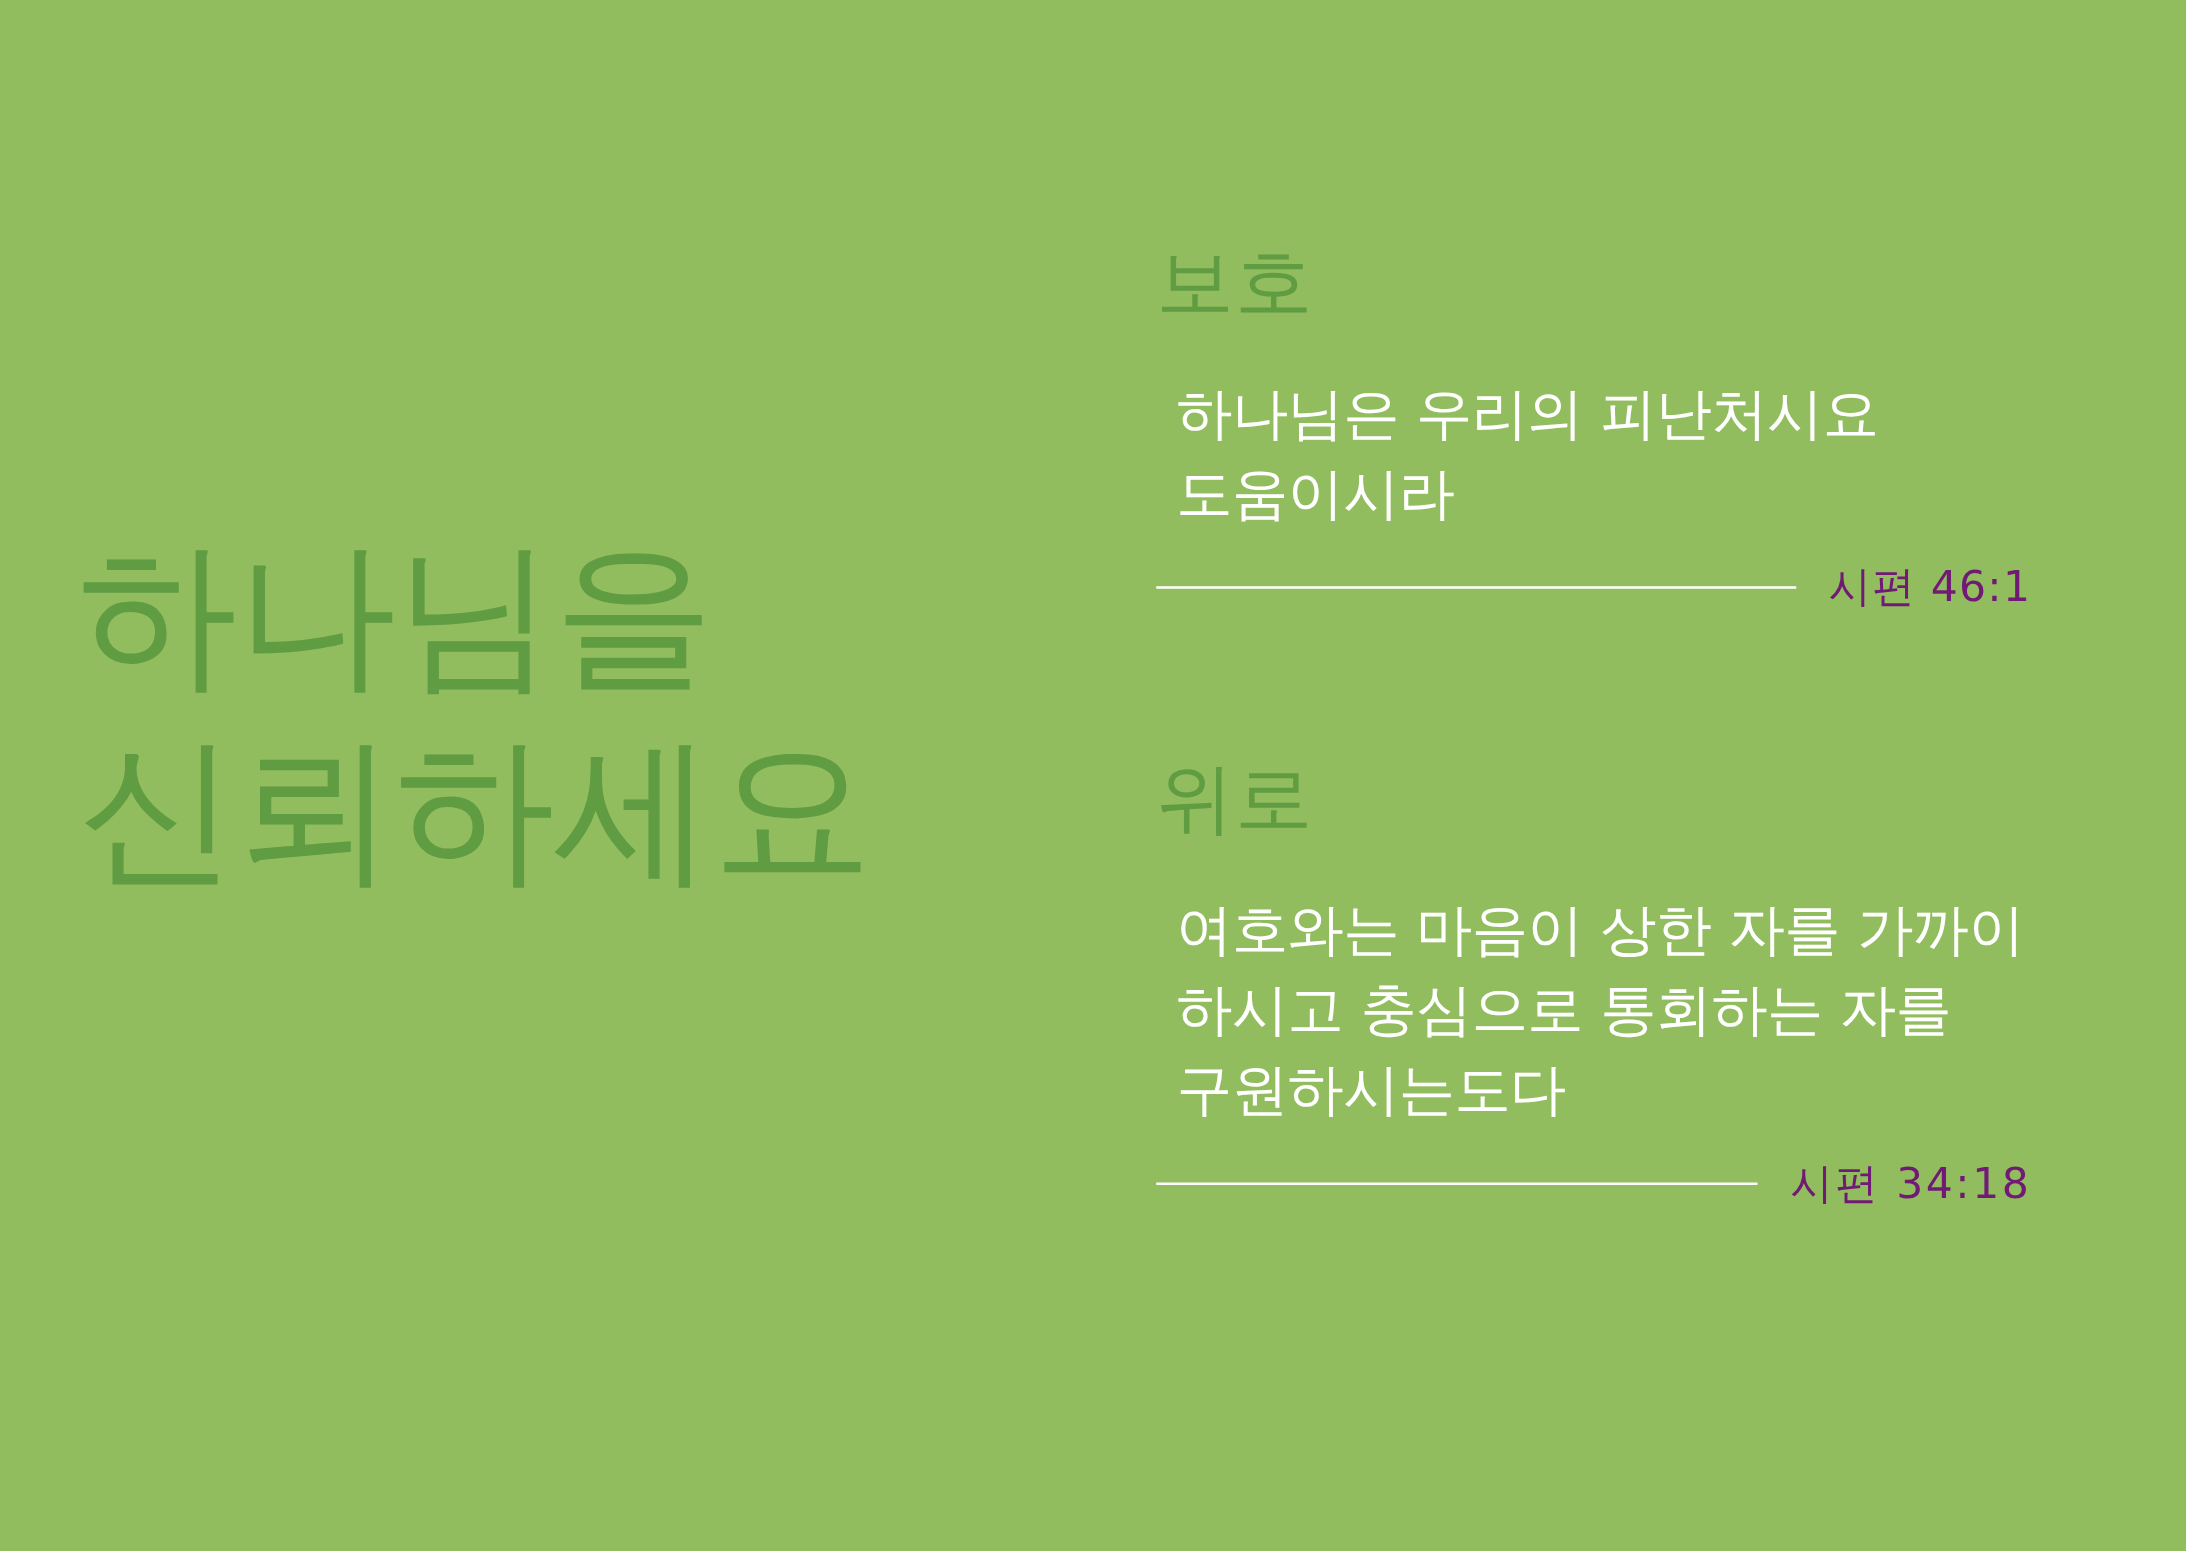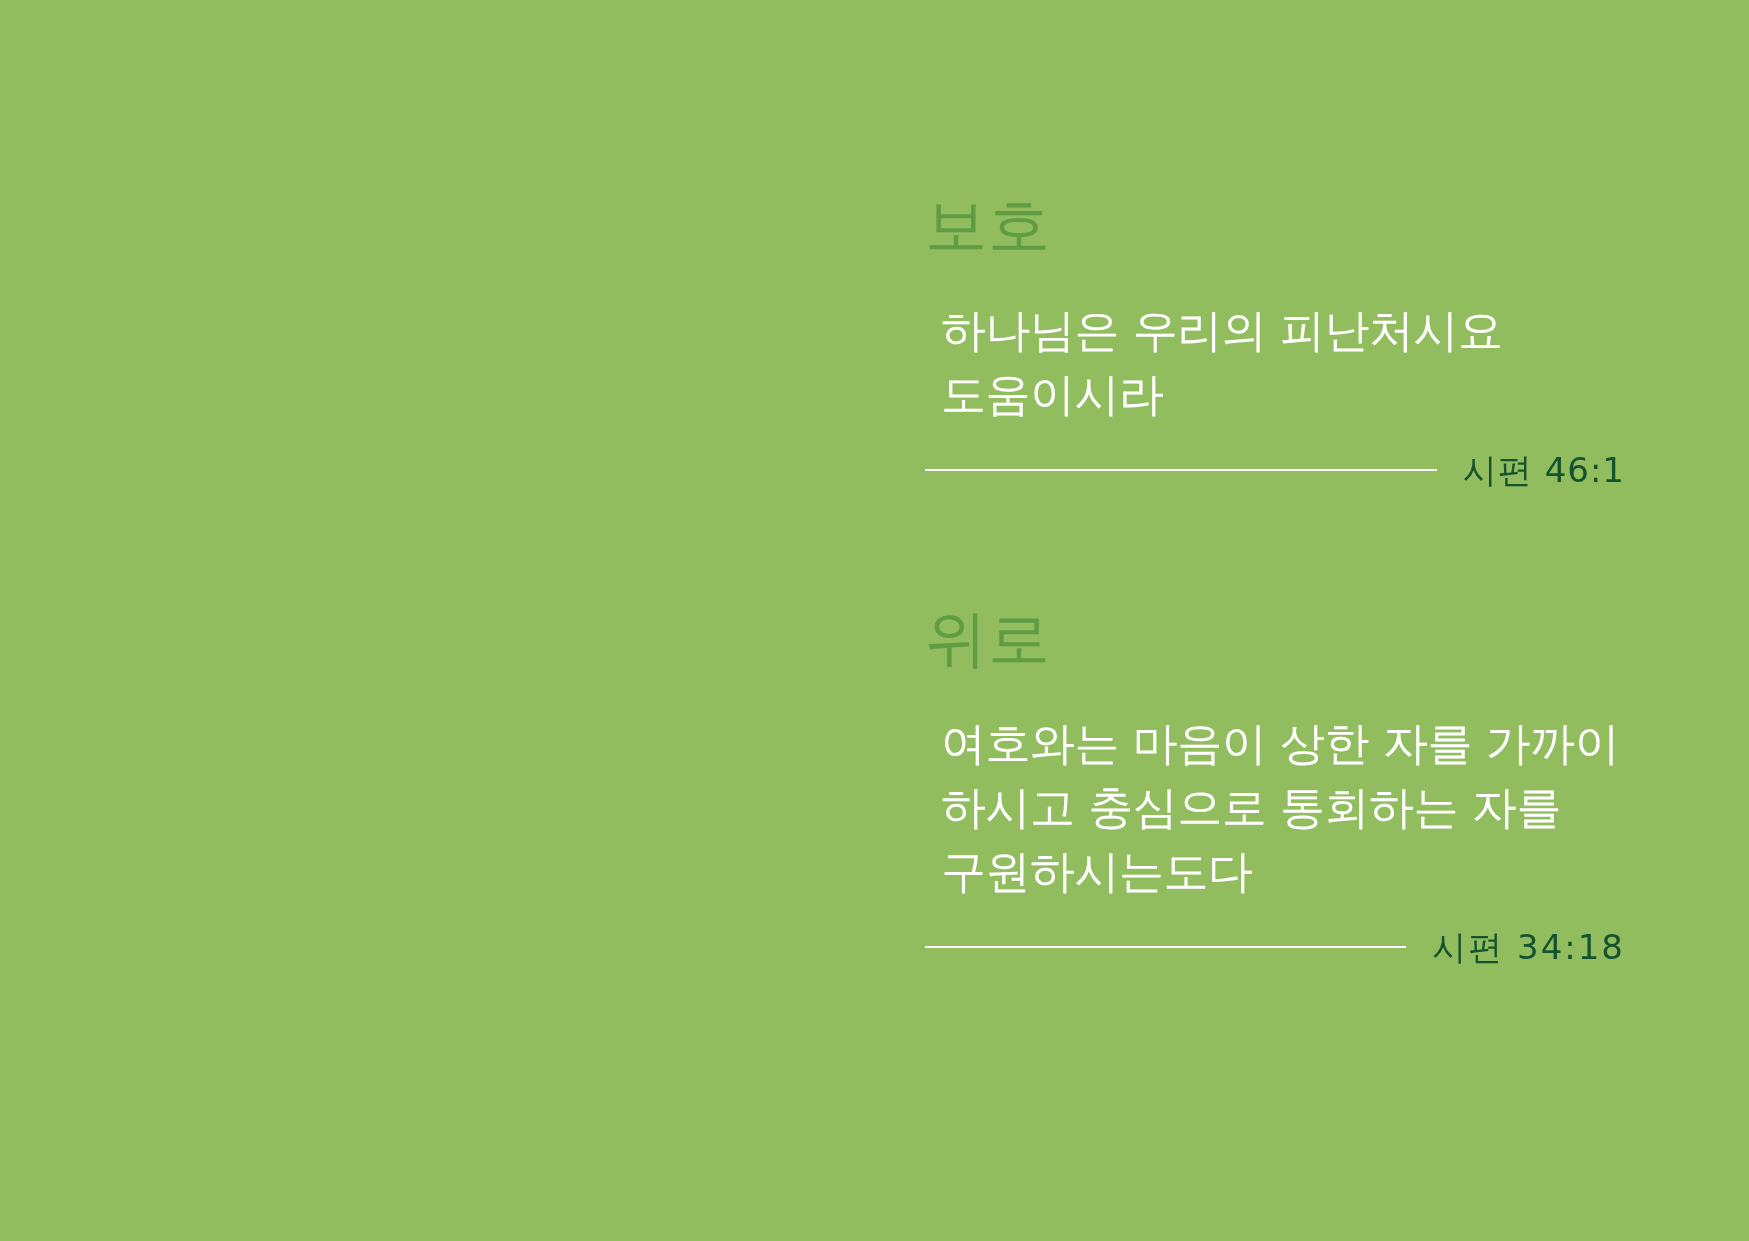--- a/index.html
+++ b/index.html
@@ -78,34 +78,38 @@
     width: 700px;
   }
   .citation-rule {
     flex: 1 1 auto;
     height: 2px;
     background: #ffffff;
     margin-right: 26px;
   }
   .citation-text {
     flex: 0 0 auto;
-    color: #14532d;
+    color: #701a75;
     font-size: 34px;
     line-height: 1;
     white-space: nowrap;
     letter-spacing: 1px;
   }
   #verse-block-2 .citation-row { width: 700px; }
   #verse-block-2 .citation-text { letter-spacing: 2px; text-align: right; }
 </style>
 </head>
 <body>
 
 <div id="poster">
 
+  <div id="headline">
+    <div class="headline-line">하나님을</div>
+    <div class="headline-line">신뢰하세요</div>
+  </div>
 
   <div id="right-column">
 
     <div class="verse-block" id="verse-block-1">
       <h2 class="verse-heading">보호</h2>
       <p class="verse-body">
         <span class="verse-body-line">하나님은 우리의 피난처시요</span>
         <span class="verse-body-line">도움이시라</span>
       </p>
       <div class="citation-row">

